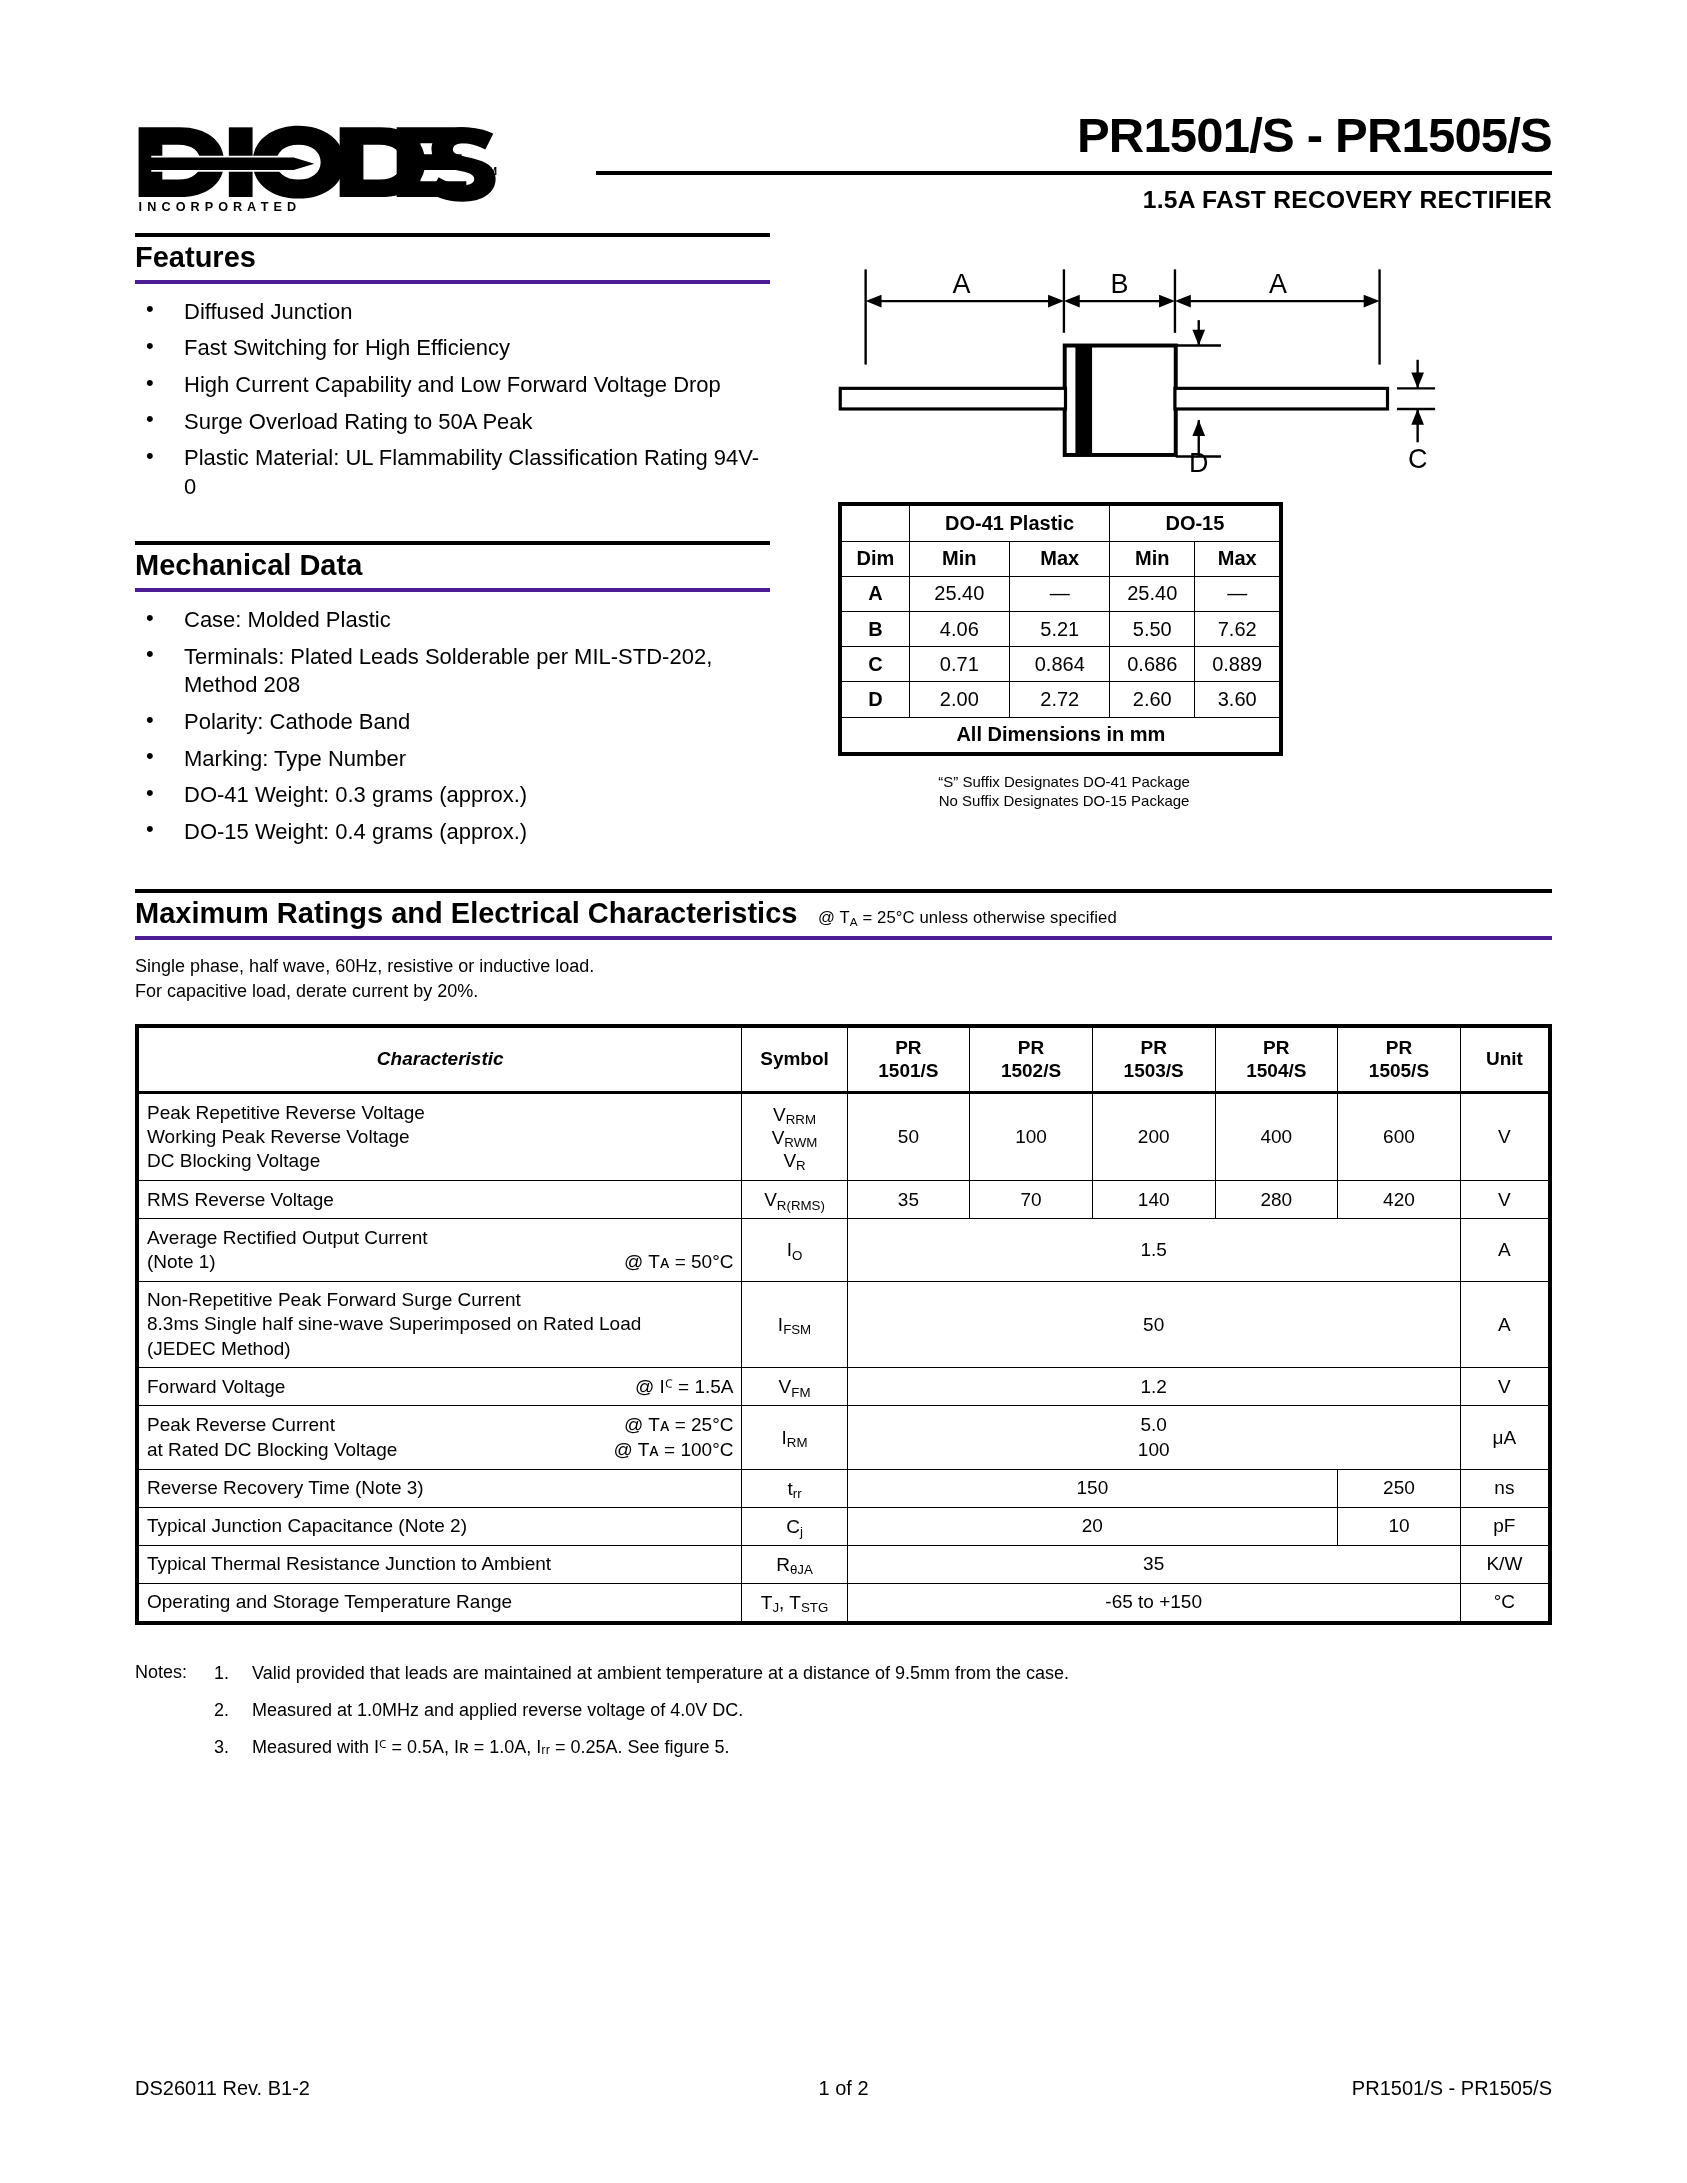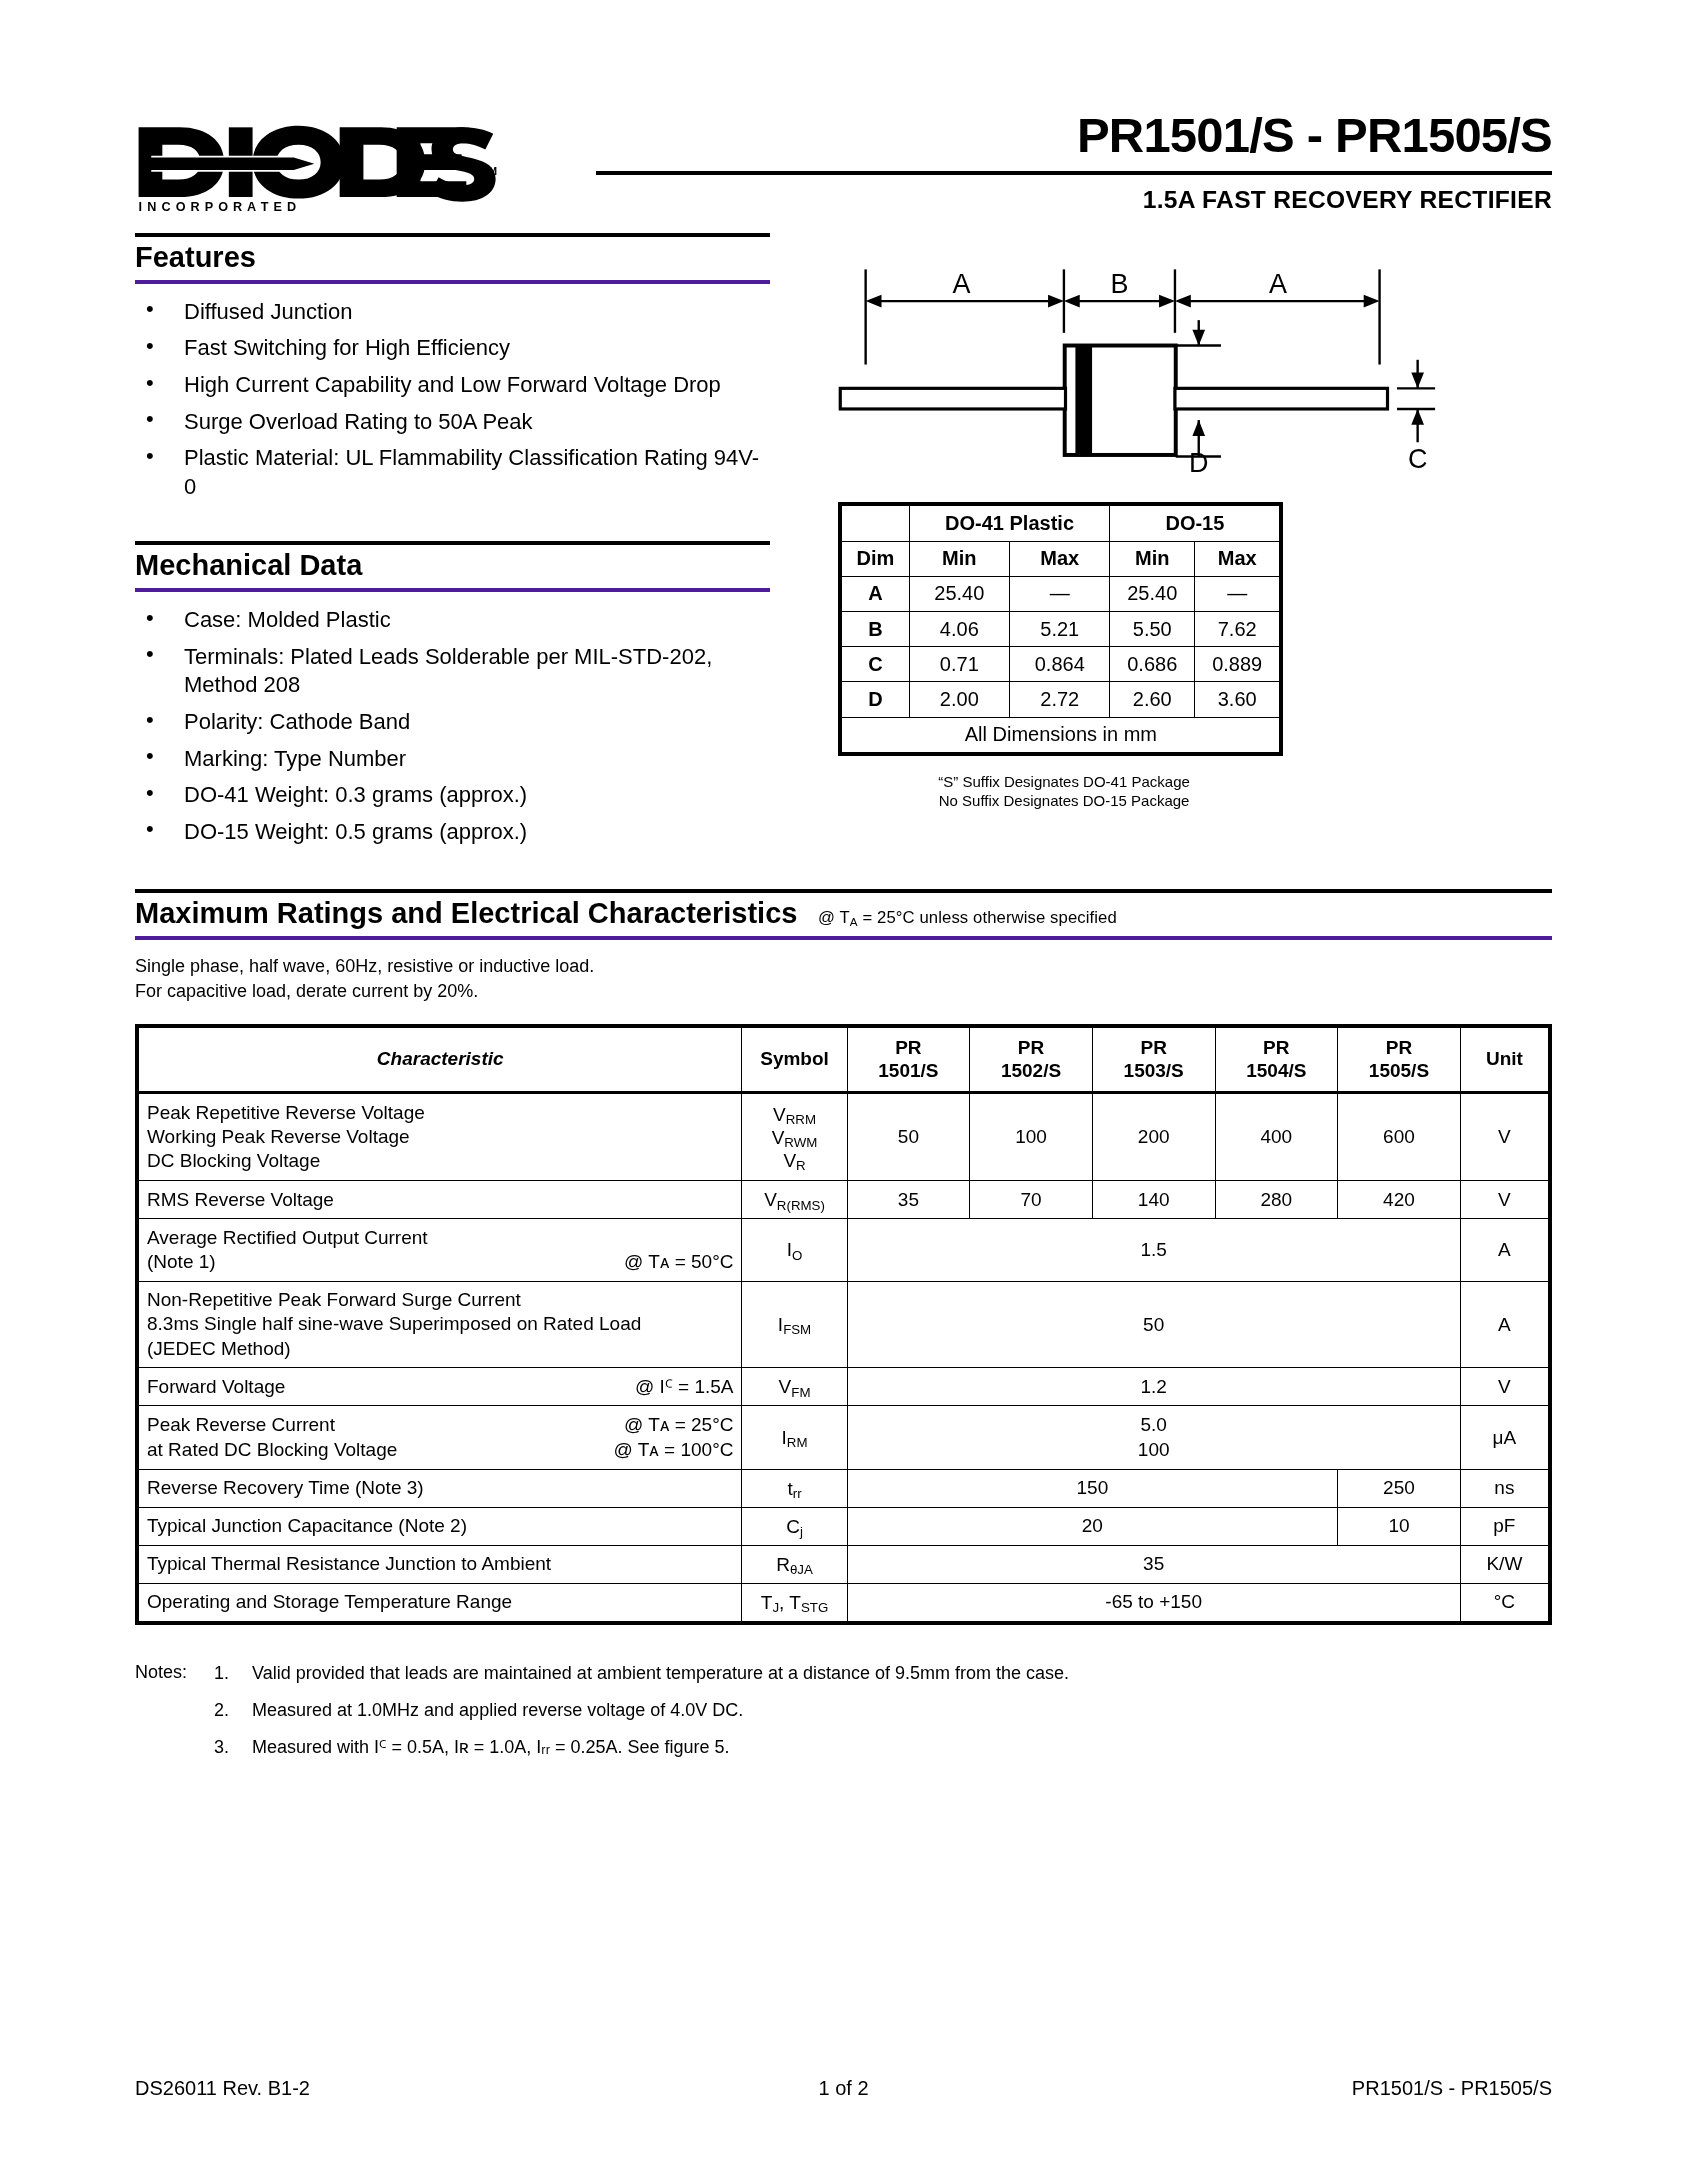--- a/index.html
+++ b/index.html
@@ -61,21 +61,21 @@
   table.dim {
     border-collapse: collapse; width: 445px;
     border: 4px solid #000; background: #fff;
   }
   table.dim td, table.dim th {
     border: 1.6px solid #000; text-align: center;
     font-size: 20px; padding: 5.6px 3.2px; font-weight: normal;
   }
   table.dim th { font-weight: bold; }
   table.dim td.dimlbl { font-weight: bold; }
-  table.dim tr.alldim td { font-weight: normal; border-bottom: none; margin-top: 14px; }
+  table.dim tr.alldim td { font-weight: bold; border-bottom: none; margin-top: 14px; }
 
   .suffix-note { margin-top: 16px; font-size: 15px; line-height: 1.30; text-align: center; width: 445px; padding-left: 6.4px;}
 
   
   .maxrat { margin-top: 35px; }
   .load-note { font-size: 18px; line-height: 1.36; margin-top: 14.3px; }
 
   
   table.main {
     border-collapse: collapse; width: 100%; margin-top: 20.6px;
@@ -161,21 +161,21 @@
 
       <div style="height:32px"></div>
 
       <div class="sec-head">Mechanical Data</div>
       <ul class="bullets">
         <li>Case: Molded Plastic</li>
         <li>Terminals: Plated Leads Solderable per MIL-STD-202, Method 208</li>
         <li>Polarity: Cathode Band</li>
         <li>Marking: Type Number</li>
         <li>DO-41 Weight: 0.3 grams (approx.)</li>
-        <li>DO-15 Weight: 0.5 grams (approx.)</li>
+        <li>DO-15 Weight: 0.4 grams (approx.)</li>
       </ul>
     </div>
 
     <div class="col-right">
 
       <div class="pkg-draw">
         <svg width="651" height="230" viewBox="0 0 820 290">
           <g stroke="#000" fill="none" stroke-width="3">
 
             <line x1="42" y1="32" x2="42" y2="152"></line>

